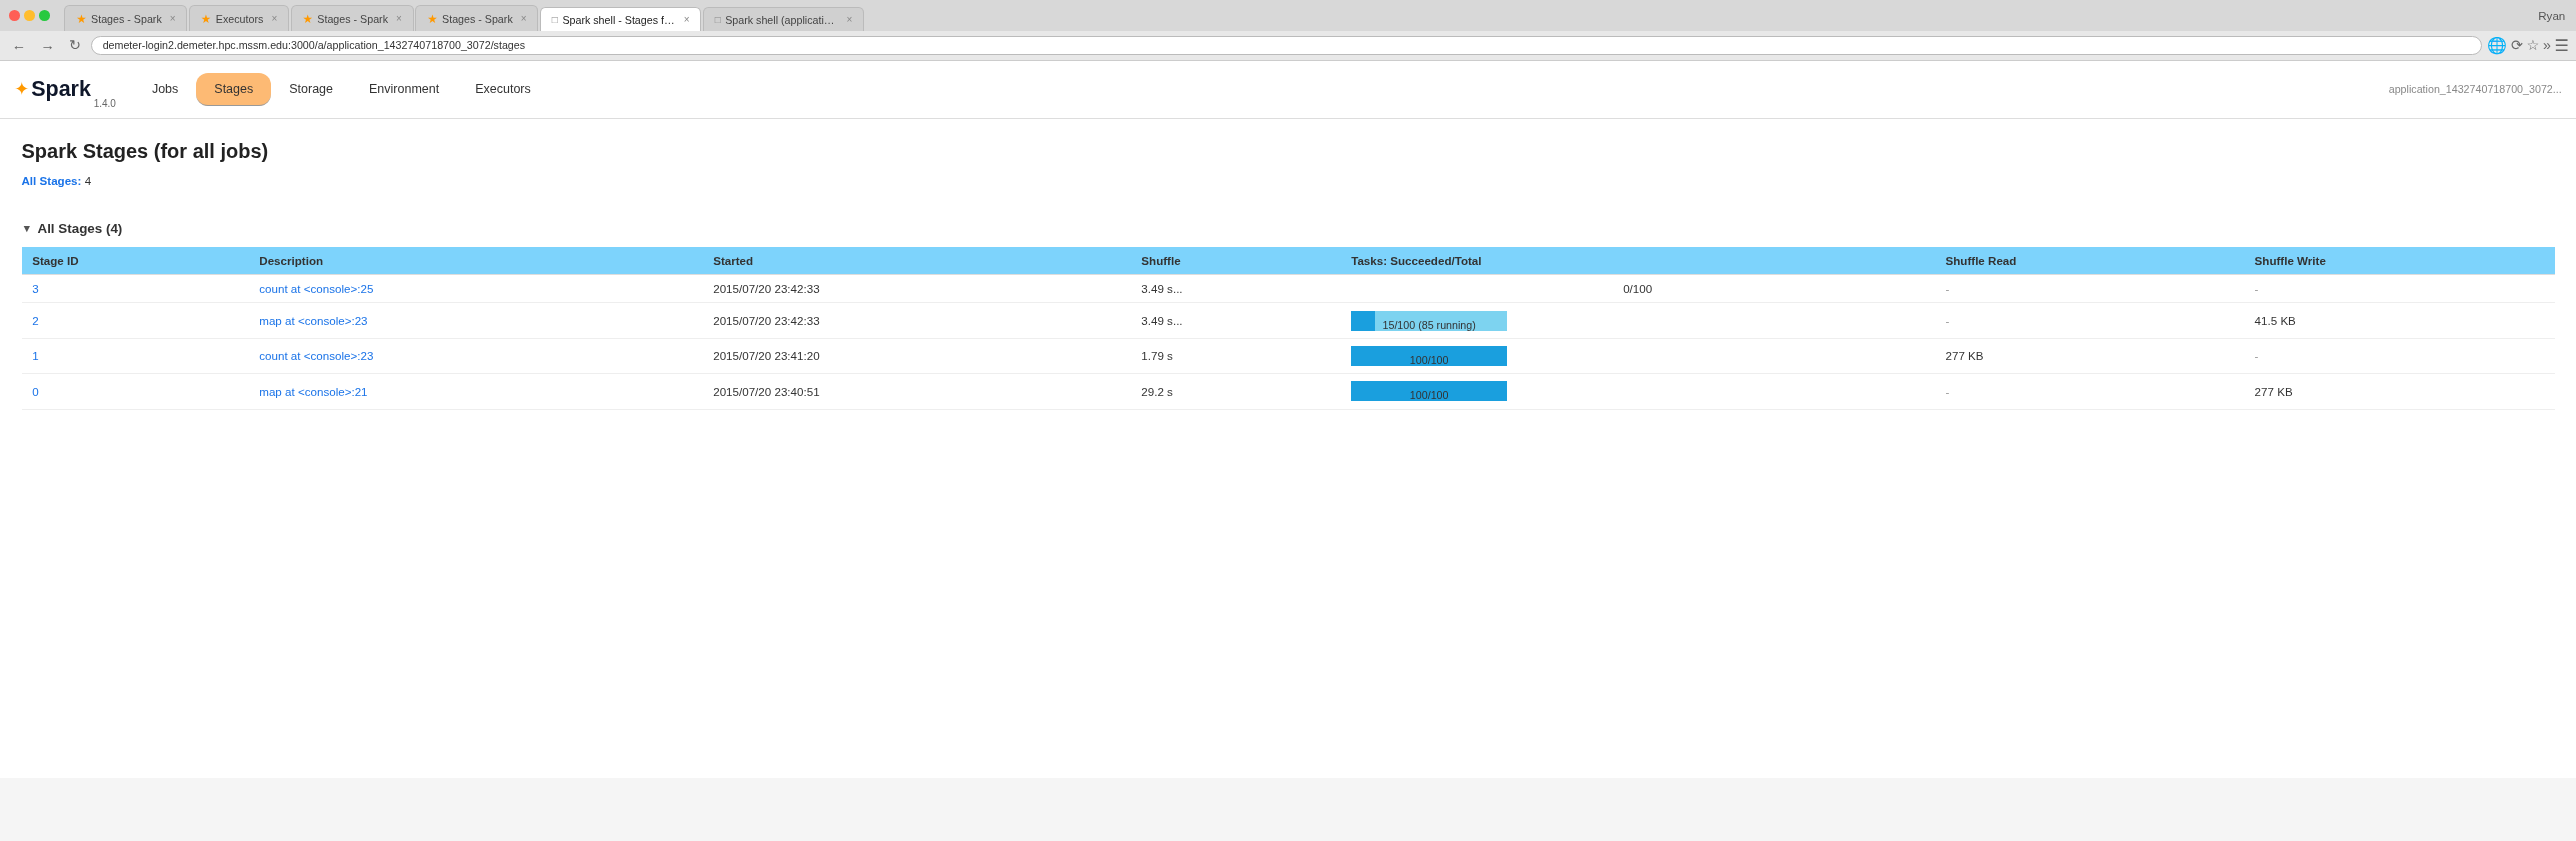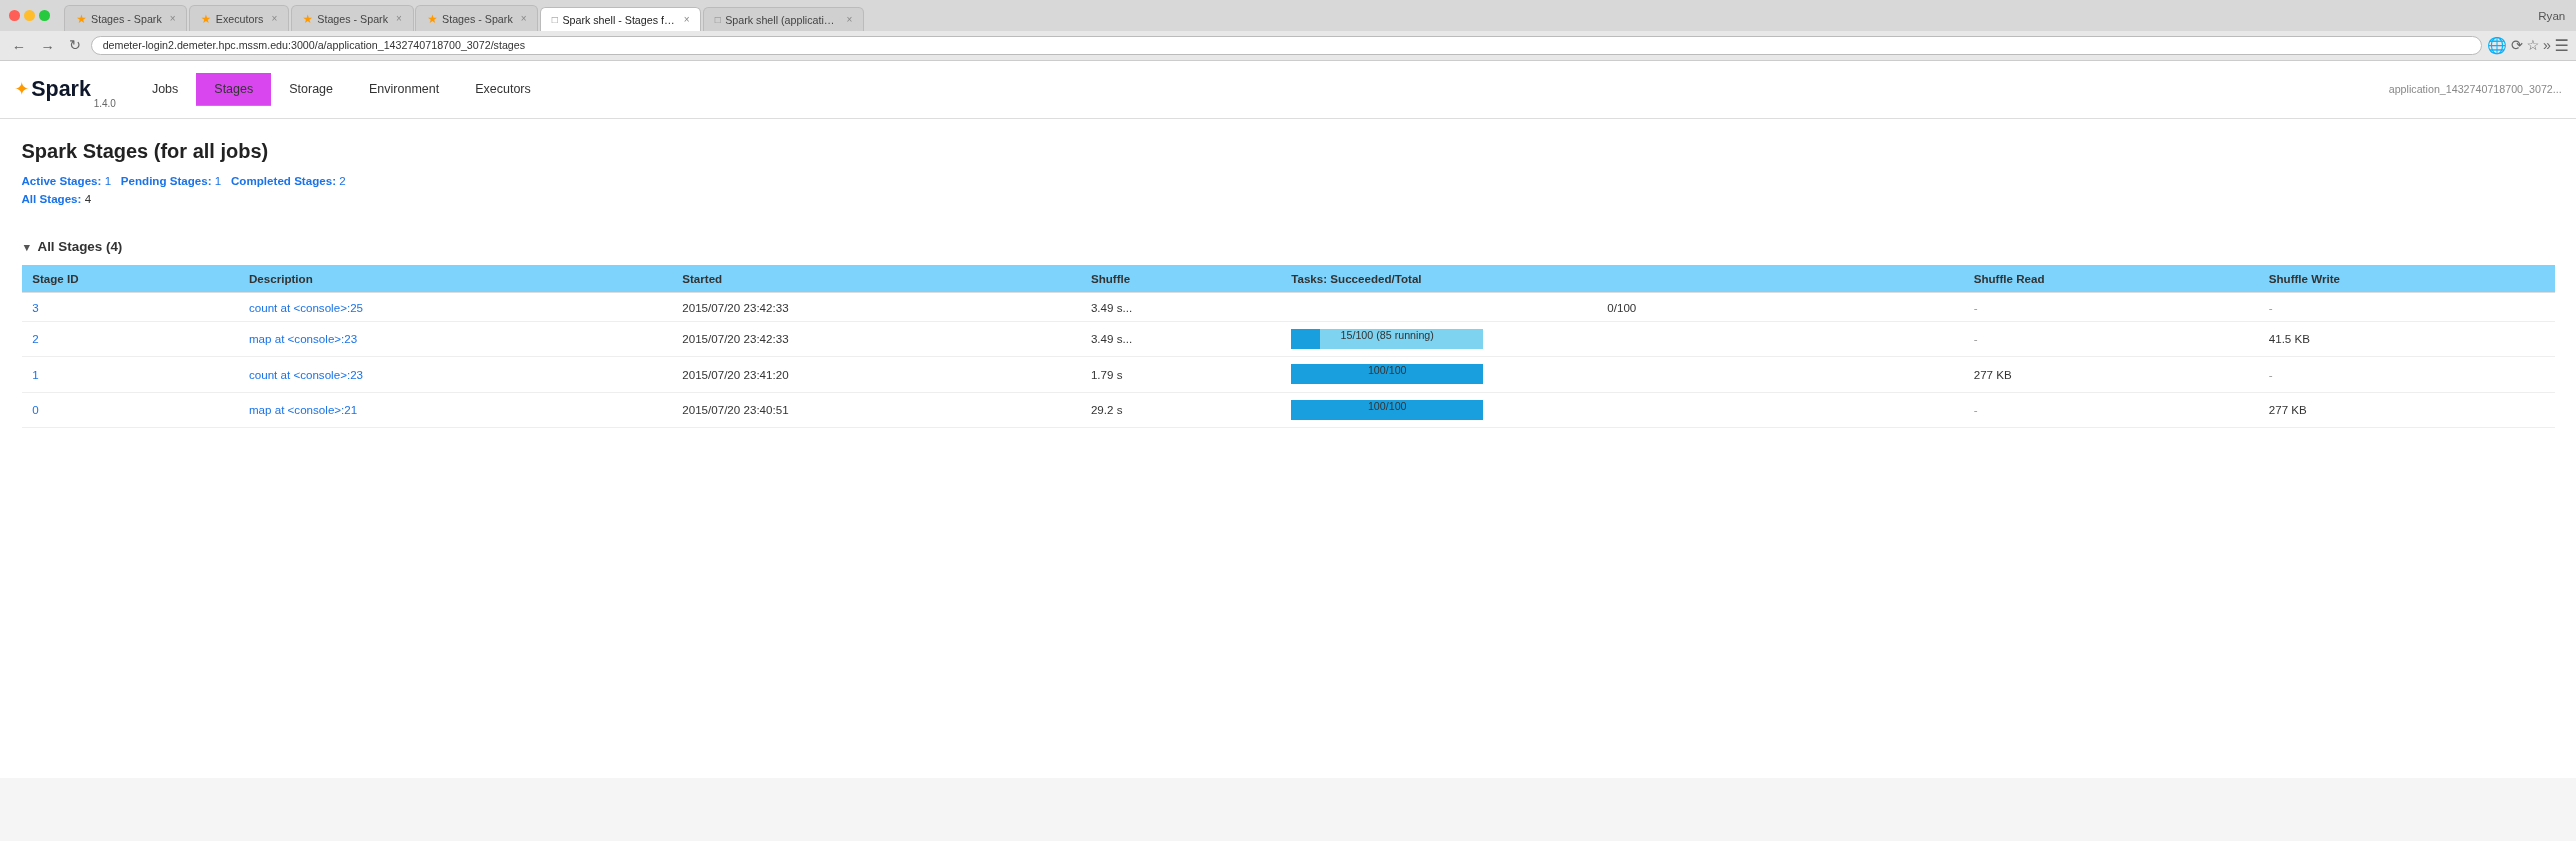--- a/index.html
+++ b/index.html
@@ -143,22 +143,23 @@
     }
     .nav-tab {
       padding: 9px 18px;
       cursor: pointer;
       color: #333;
       font-size: 12.5px;
       border-bottom: 1.8px solid transparent;
       text-decoration: none;
     }
     .nav-tab.active {
-      background: #d946ef;
+      background: #fdba74;
       border-bottom: 1.8px solid #999;
+      border-radius: 12px;
     }
     .nav-app-id {
       color: #888;
       font-size: 10.7px;
       margin-left: auto;
     }
 
     
     .main-content {
       padding: 21.5px 21.5px;
@@ -219,27 +220,27 @@
       padding: 7.2px 10.7px;
       border-bottom: 0.9px solid #eee;
       vertical-align: middle;
     }
     .link-cell a {
       color: #1a73e8;
       text-decoration: none;
     }
     .task-bar-container {
       position: relative;
-      width: 192px;
+      width: 156px;
       height: 20px;
       background: #eee;
       border-radius: 1.8px;
       overflow: visible;
       display: flex;
-      align-items: flex-start;
+      align-items: flex-end;
     }
     .task-bar-succeeded {
       height: 100%;
       background: #1a9fde;
       position: absolute;
       left: 0;
       top: 0;
     }
     .task-bar-running {
       height: 100%;
@@ -342,33 +343,20 @@
       <a class="nav-tab">Executors</a>
     </div>
     <div class="nav-app-id">
       <span>application_1432740718700_3072</span>...
     </div>
   </div>
 
   <div class="main-content">
     <h1 class="page-title">Spark Stages (for all jobs)</h1>
 
-    <div class="stage-summary">
-      <a>
-        <strong>Active Stages:</strong> <span>1</span>
-      </a>
-      &nbsp;
-      <a>
-        <strong>Pending Stages:</strong> <span>1</span>
-      </a>
-      &nbsp;
-      <a>
-        <strong>Completed Stages:</strong> <span>2</span>
-      </a>
-    </div>
     <div class="stage-summary-line2">
       <a>
         <strong>All Stages:</strong>
       </a>
       <span>4</span>
     </div>
 
     <div class="section-header">
       <span class="collapse-arrow">▼</span>
       <span>All Stages (4)</span>

